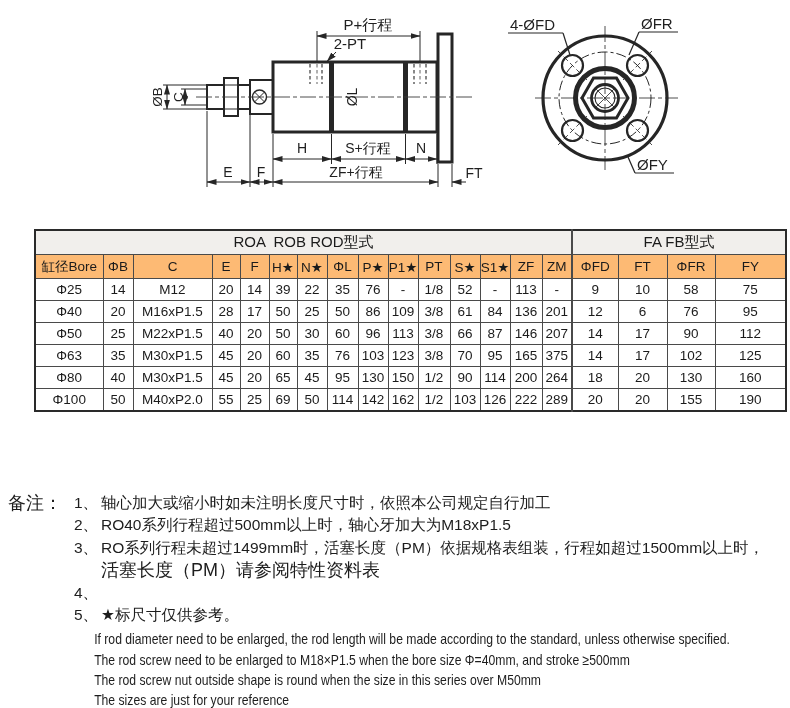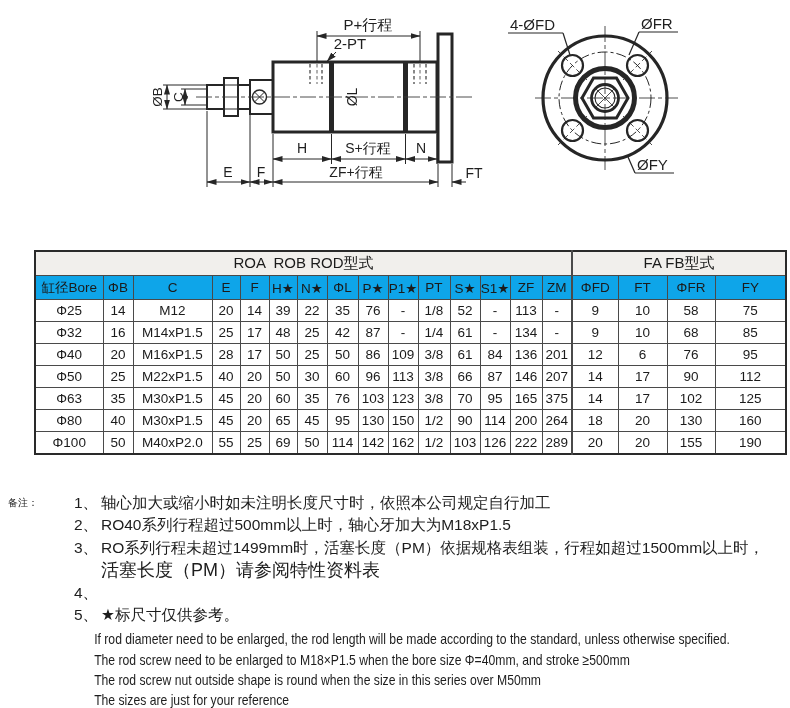--- a/index.html
+++ b/index.html
@@ -6,36 +6,36 @@
   body{
     width:790px;height:708px;position:relative;overflow:hidden;
     background:#ffffff;color:#1d1d1d;
     font-family:"Liberation Sans","DejaVu Sans",sans-serif;
   }
   .abs{position:absolute}
   svg text{font-family:"Liberation Sans","DejaVu Sans",sans-serif;fill:#1f1f1f}
 
   
   table.spec{
-    position:absolute;left:34px;top:250px;width:753px;
+    position:absolute;left:34px;top:229px;width:753px;
     border-collapse:collapse;table-layout:fixed;background:#fff;
     border:2px solid #2a2a2a;
   }
   .spec th,.spec td{
     border:1px solid #4a4a4a;text-align:center;vertical-align:middle;
     padding:0;font-weight:normal;color:#1b1b1b;overflow:hidden;white-space:nowrap;
   }
   .spec tr.group-row th{height:23px;background:#f1efec;font-size:15px;white-space:pre}
-  .spec tr.cols-row th{height:23px;background:#0ea5e9;font-size:13.5px}
+  .spec tr.cols-row th{height:23px;background:#fdba74;font-size:13.5px}
   .spec td{height:21px;font-size:13.5px}
   .sec-l{border-left-width:2px !important}
 
   
   .notes{position:absolute;left:8px;top:492px;width:782px;display:flex;align-items:flex-start}
-  .notes-label{flex:none;width:66px;font-size:10px;line-height:22.4px}
+  .notes-label{flex:none;width:66px;font-size:18px;line-height:22.4px}
   .notes-body{flex:1;min-width:0}
   .note-item{display:flex;font-size:15.5px;line-height:22.4px;white-space:nowrap}
   .note-num{flex:none;width:27px}
   .note-cont{font-size:18px;line-height:22.4px;padding-left:27px;white-space:nowrap}
   .eng{font-size:14.5px;line-height:20.3px;padding-left:24px;white-space:nowrap;
        transform:scaleX(0.84);transform-origin:0 50%}
   .eng.first{margin-top:3px}
 </style>
 </head>
 <body>
@@ -223,41 +223,20 @@
         <td>52</td>
         <td>-</td>
         <td>113</td>
         <td>-</td>
         <td class="sec-l">9</td>
         <td>10</td>
         <td>58</td>
         <td>75</td>
       </tr>
       <tr>
-        <td>Φ32</td>
-        <td>16</td>
-        <td>M14xP1.5</td>
-        <td>25</td>
-        <td>17</td>
-        <td>48</td>
-        <td>25</td>
-        <td>42</td>
-        <td>87</td>
-        <td>-</td>
-        <td>1/4</td>
-        <td>61</td>
-        <td>-</td>
-        <td>134</td>
-        <td>-</td>
-        <td class="sec-l">9</td>
-        <td>10</td>
-        <td>68</td>
-        <td>85</td>
-      </tr>
-      <tr>
         <td>Φ40</td>
         <td>20</td>
         <td>M16xP1.5</td>
         <td>28</td>
         <td>17</td>
         <td>50</td>
         <td>25</td>
         <td>50</td>
         <td>86</td>
         <td>109</td>

